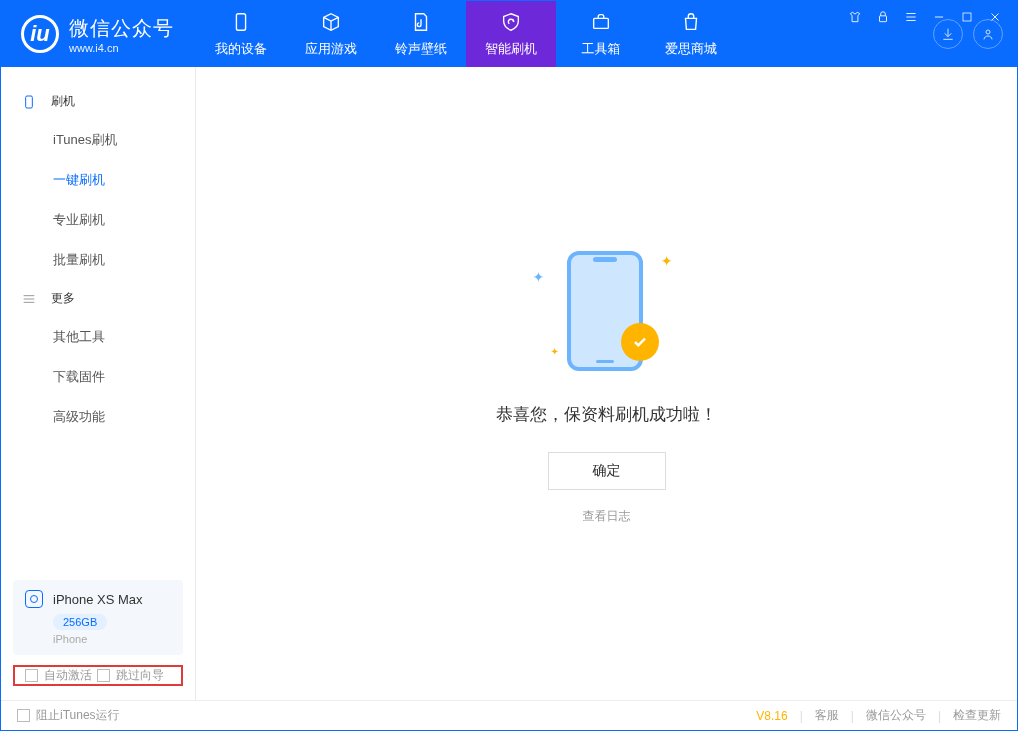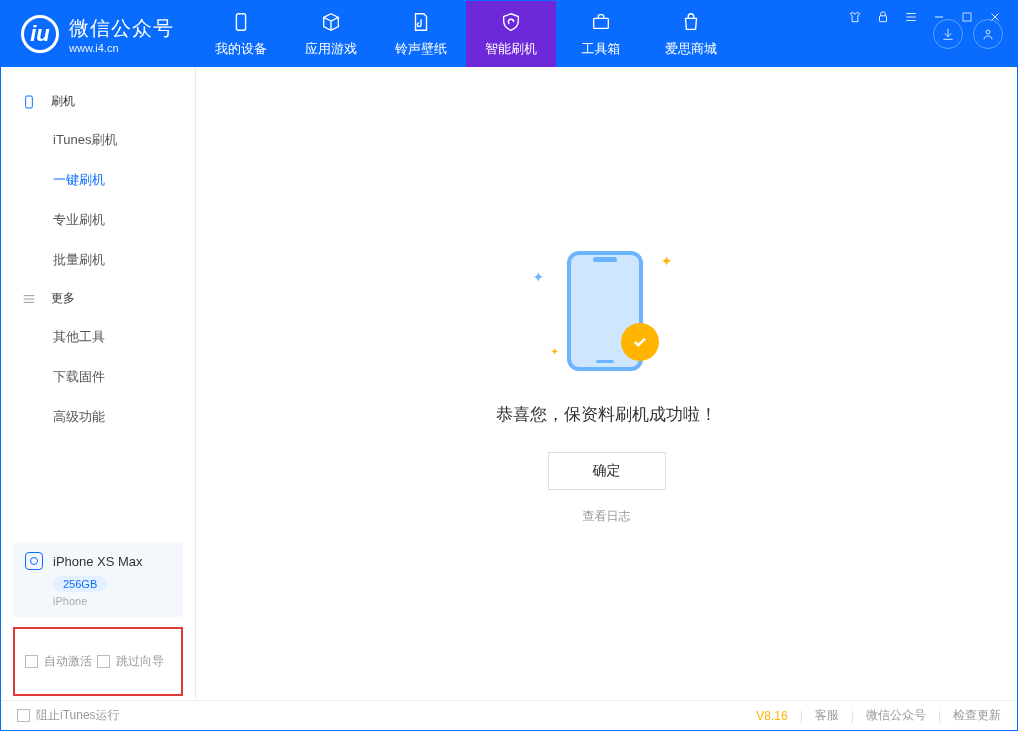--- a/index.html
+++ b/index.html
@@ -41,21 +41,21 @@
 .status-card { display: flex; align-items: center; gap: 10px; font-size: 13px; color: #333; }
 .status-dot { width: 18px; height: 18px; border: 2px solid #0a6cff; border-radius: 50%; display: flex; align-items: center; justify-content: center; }
 .status-dot::after { content: ""; width: 6px; height: 6px; background: #0a6cff; border-radius: 50%; }
 .device-card .dev-row { display: flex; align-items: center; gap: 10px; }
 .dev-icon { width: 18px; height: 18px; border: 1.5px solid #0a6cff; border-radius: 4px; display: flex; align-items: center; justify-content: center; }
 .dev-icon::after { content: ""; width: 6px; height: 6px; border: 1.5px solid #0a6cff; border-radius: 50%; }
 .dev-name { font-size: 13px; color: #333; font-weight: 500; }
 .dev-badge { display: inline-block; margin-top: 6px; margin-left: 28px; background: #e3f0ff; color: #0a6cff; font-size: 11px; padding: 2px 10px; border-radius: 10px; }
 .dev-type { margin-left: 28px; font-size: 11px; color: #aaa; margin-top: 3px; }
 
-.checkbox-row { margin: 10px 12px 4px; border: 2px solid #e03b3b; padding: 24px 10px; display: flex; gap: 5px; align-items: center; }
+.checkbox-row { margin: 10px 12px 14px; border: 2px solid #e03b3b; padding: 0 10px; display: flex; gap: 5px; align-items: center; }
 .cb { display: flex; align-items: center; gap: 6px; font-size: 12px; color: #999; cursor: pointer; }
 .cb-box { width: 13px; height: 13px; border: 1px solid #bbb; }
 
 
 .main { flex: 1; position: relative; display: flex; flex-direction: column; align-items: center; justify-content: center; }
 .success-illu { position: relative; width: 140px; height: 140px; margin-bottom: 20px; }
 .phone { position: absolute; left: 30px; top: 8px; width: 76px; height: 120px; border: 4px solid #6db4ff; border-radius: 12px; background: #cfe6ff; }
 .phone::before { content: ""; position: absolute; top: 2px; left: 50%; transform: translateX(-50%); width: 24px; height: 5px; background: #6db4ff; border-radius: 3px; }
 .phone::after { content: ""; position: absolute; bottom: 4px; left: 50%; transform: translateX(-50%); width: 18px; height: 3px; background: #6db4ff; border-radius: 2px; }
 .check-badge { position: absolute; right: 18px; bottom: 22px; width: 38px; height: 38px; background: #ffb400; border-radius: 50%; display: flex; align-items: center; justify-content: center; }

